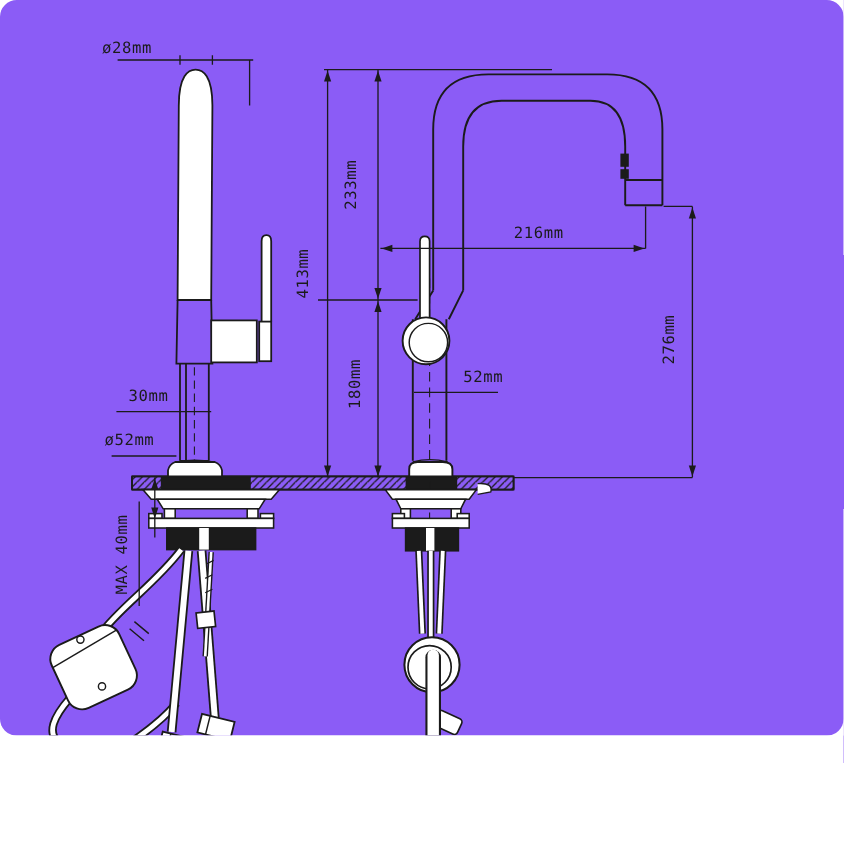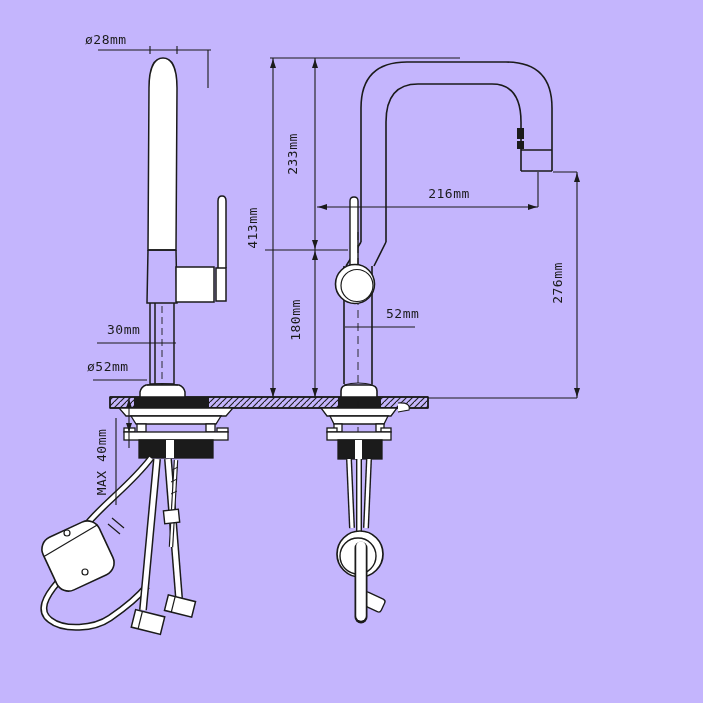--- a/index.html
+++ b/index.html
@@ -1,21 +1,22 @@
 <!DOCTYPE html>
 <html><head>
 <meta charset="utf-8">
 <style>
   html,body{margin:0;padding:0;background:#fff;}
   .sheet{
     position:relative;
-    width:703px;height:703px;
-    background:#c4b5fd;
+    width:703px;height:613px;
+    background:#8b5cf6;
     font-family:"DejaVu Sans Mono","Liberation Mono",monospace;
     overflow:hidden;
+    border-radius:14px;
   }
   svg{display:block;}
   svg text{
     font-family:"DejaVu Sans Mono","Liberation Mono",monospace;
     font-size:13px;
     fill:#1b1b1b;
     letter-spacing:0.5px;
   }
 </style>
 </head>

